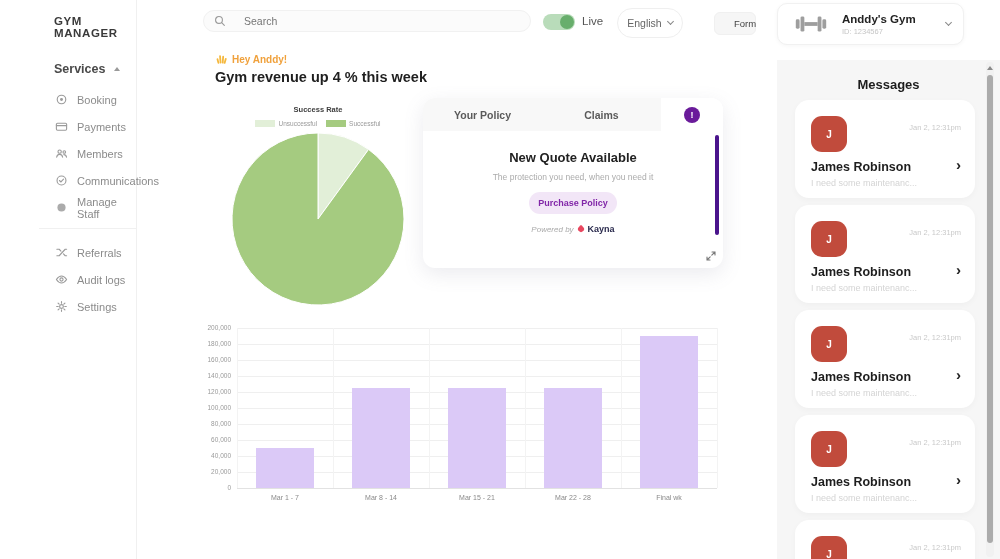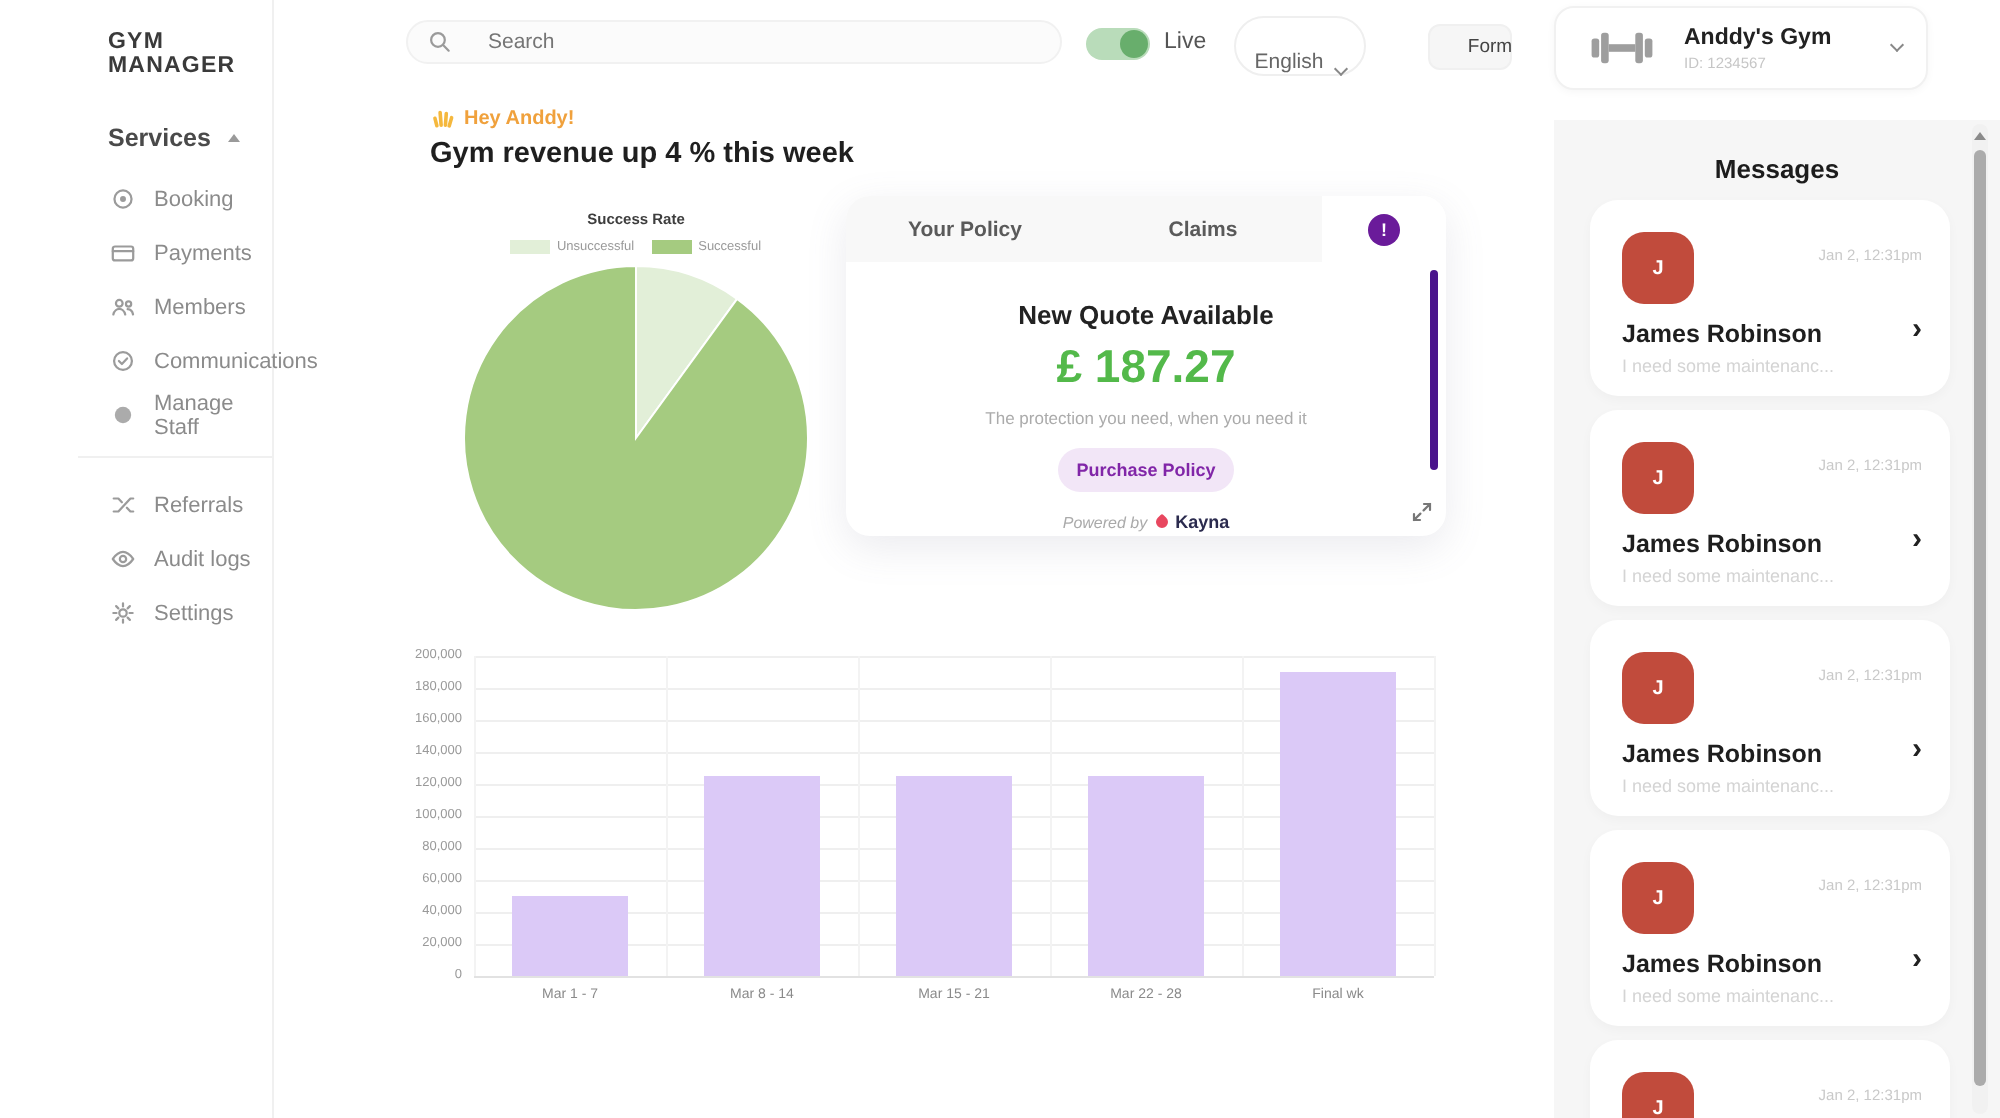--- a/index.html
+++ b/index.html
@@ -15,21 +15,21 @@
   .nav-item { display:flex; align-items:center; gap:9px; height:27px; padding-left:16px; font-size:11px; color:#8b8b8b; cursor:pointer; }
   .nav-item .ic { width:13px; height:13px; display:flex; align-items:center; }
   .nav-divider { height:1px; background:#f0f0f0; margin:7px 0; }
 
   
   .search { position:absolute; left:203px; top:10px; width:328px; height:22px; background:#fbfbfb; border:1px solid #f1f1f1; border-radius:12px; display:flex; align-items:center; padding-left:10px; gap:18px; }
   .search input { border:none; outline:none; background:transparent; font-size:10.5px; color:#666; width:260px; font-family:"Liberation Sans",sans-serif; }
   .toggle { position:absolute; left:543px; top:14px; width:32px; height:16px; border-radius:8px; background:#b9dcba; cursor:pointer; }
   .knob { position:absolute; right:1px; top:1px; width:14px; height:14px; border-radius:50%; background:#68ae6c; }
   .live-label { position:absolute; left:582px; top:15px; font-size:11.5px; color:#555; }
-  .lang { position:absolute; left:617px; top:8px; width:66px; height:30px; border:1px solid #efefef; border-radius:16px; background:#fff; display:flex; align-items:flex-end; justify-content:center; gap:6px; font-size:10.5px; color:#666; cursor:pointer; }
+  .lang { position:absolute; left:617px; top:8px; width:66px; height:30px; border:1px solid #efefef; border-radius:16px; background:#fff; display:flex; align-items:center; justify-content:center; gap:6px; font-size:10.5px; color:#666; cursor:pointer; }
   .chev-down { width:5px; height:5px; border-right:1.4px solid #888; border-bottom:1.4px solid #888; transform:rotate(45deg); margin-top:-3px; }
   .form-btn { position:absolute; left:714px; top:12px; width:42px; height:23px; background:#f6f6f6; border:1px solid #f0f0f0; border-radius:6px; font-size:9.5px; color:#444; display:flex; align-items:center; justify-content:center; cursor:pointer; font-family:"Liberation Sans",sans-serif;padding-left:20px; }
   .gym-card { position:absolute; left:777px; top:3px; width:187px; height:42px; background:#fff; border:1px solid #f1f1f1; border-radius:10px; box-shadow:0 1px 4px rgba(0,0,0,.04); display:flex; align-items:center; cursor:pointer; }
   .gym-icon { margin-left:14px; display:flex; }
   .gym-text { margin-left:12px; }
   .gym-name { font-size:11.5px; font-weight:bold; color:#222; }
   .gym-id { font-size:7.5px; color:#c6c6c6; margin-top:2px; }
   .gym-chev { margin-left:auto; margin-right:12px; }
 
   
@@ -250,21 +250,20 @@
   <div class="policy-card">
     <div class="tabs">
       <div class="tab">Your Policy</div>
       <div class="tab">Claims</div>
       <div class="tab-badge-area">
         <div class="badge">!</div>
       </div>
     </div>
     <div class="policy-body">
       <div class="quote-title">New Quote Available</div>
-      <div class="amount">£ 187.27</div>
       <div class="protect">The protection you need, when you need it</div>
       <button class="purchase">Purchase Policy</button>
       <div class="powered">
         <span>Powered by</span>
         <span class="kayna-mark"></span>
         <span class="kayna">Kayna</span>
       </div>
     </div>
     <div class="policy-scroll"></div>
     <span class="expand-icon">

